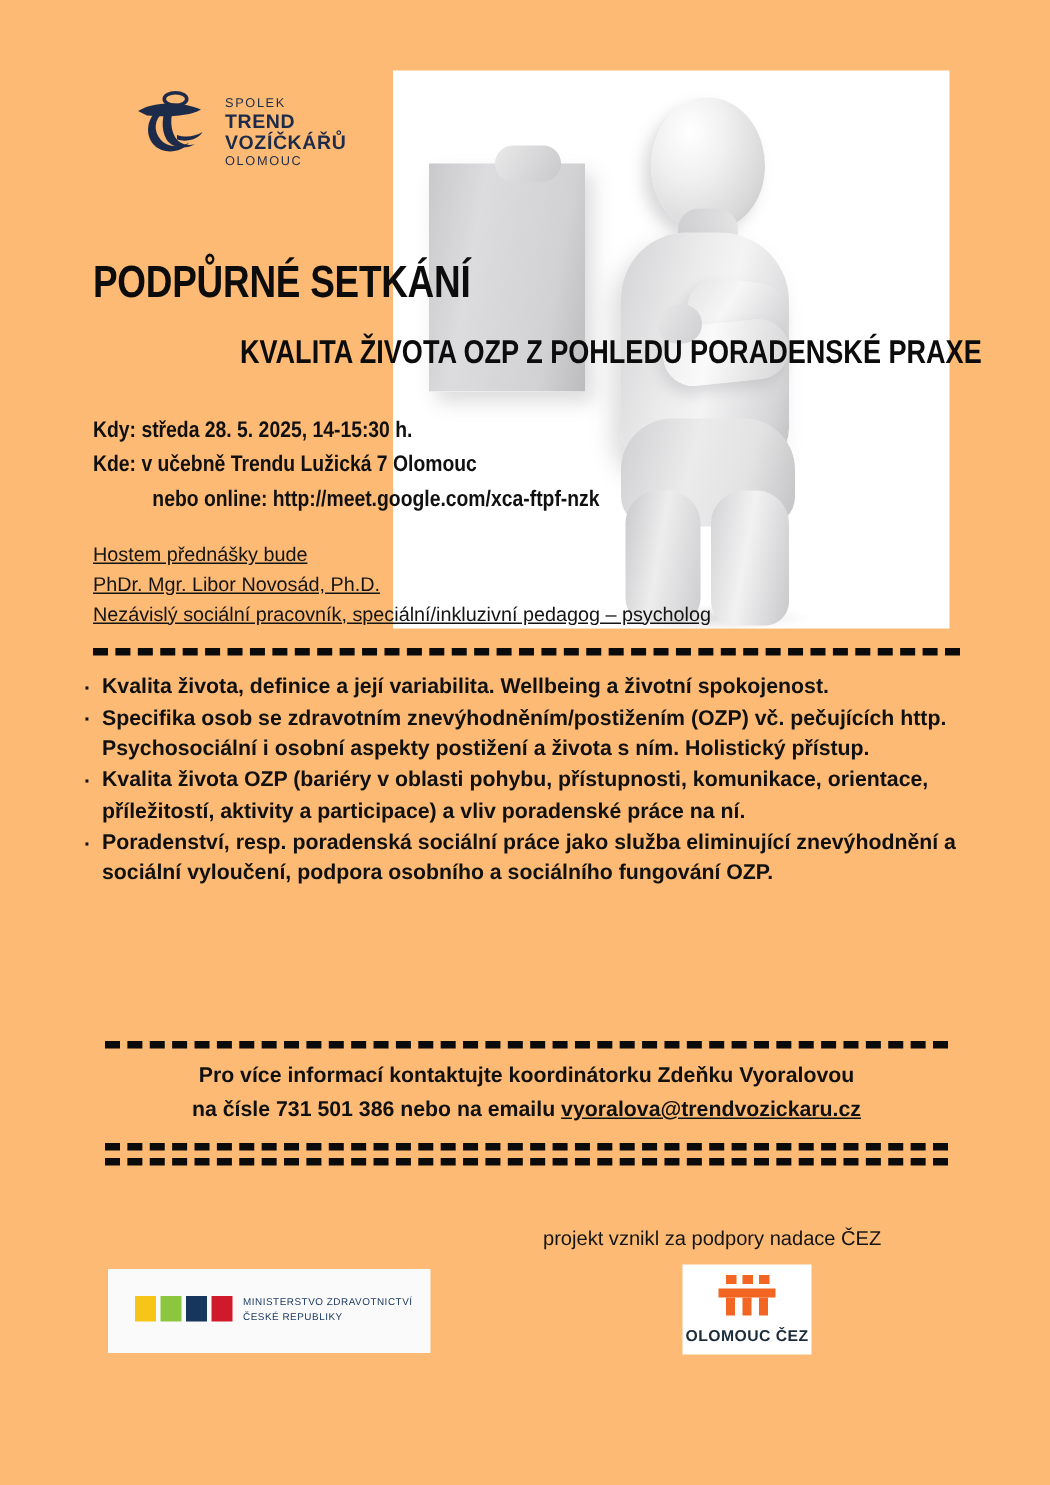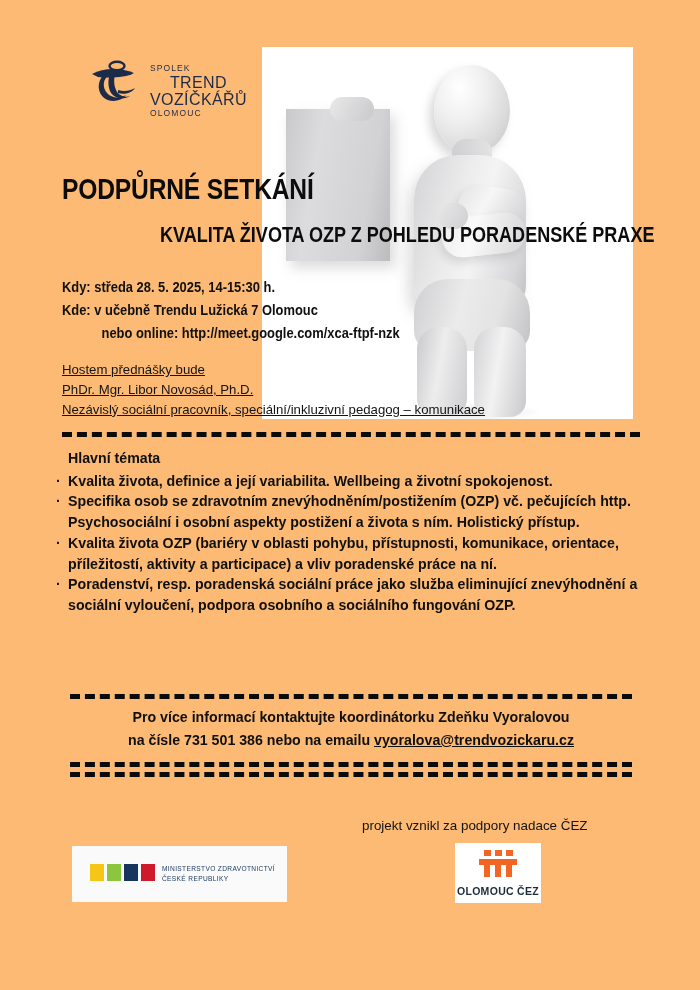--- a/index.html
+++ b/index.html
@@ -137,21 +137,21 @@
     left: 0; top: 2px;
     width: 56px; height: 44px;
   }
   .brand-text {
     position: absolute;
     left: 62px; top: 6px;
     color: #1c2b4a;
     line-height: 1.12;
   }
   .brand-l1 { font-size: 8.5px; letter-spacing: 1.1px; }
-  .brand-l2 { font-size: 16px; font-weight: normal; letter-spacing: 0.4px; text-align: center; }
+  .brand-l2 { font-size: 13px; font-weight: bold; letter-spacing: 0.4px; }
   .brand-l3 { font-size: 8.5px; letter-spacing: 1.1px; }
 
   
   .title-main {
     position: absolute;
     left: 62px; top: 172px;
     font-size: 30px;
     font-weight: bold;
     color: #0c0c0c;
     letter-spacing: -0.2px;
@@ -348,27 +348,26 @@
 
   <div class="details">
     <div>Kdy: středa 28. 5. 2025, 14-15:30 h.</div>
     <div>Kde: v učebně Trendu Lužická 7 Olomouc</div>
     <div class="indent">nebo online: http://meet.google.com/xca-ftpf-nzk</div>
   </div>
 
   <div class="speaker">
     <div>Hostem přednášky bude</div>
     <div>PhDr. Mgr. Libor Novosád, Ph.D.</div>
-    <div>Nezávislý sociální pracovník, speciální/inkluzivní pedagog – komunikace</div>
+    <div>Nezávislý sociální pracovník, speciální/inkluzivní pedagog – psycholog</div>
   </div>
 
   <div class="rule rule-topics"></div>
 
   <div class="topics">
-    <div class="topics-head">Hlavní témata</div>
 
     <div class="topic-item">
       <span class="topic-bullet">·</span>
       <span class="topic-text">Kvalita života, definice a její variabilita. Wellbeing a životní spokojenost.</span>
     </div>
     <div class="topic-item">
       <span class="topic-bullet">·</span>
       <span class="topic-text">Specifika osob se zdravotním znevýhodněním/postižením (OZP) vč. pečujících http. Psychosociální i osobní aspekty postižení a života s ním. Holistický přístup.</span>
     </div>
     <div class="topic-item">

